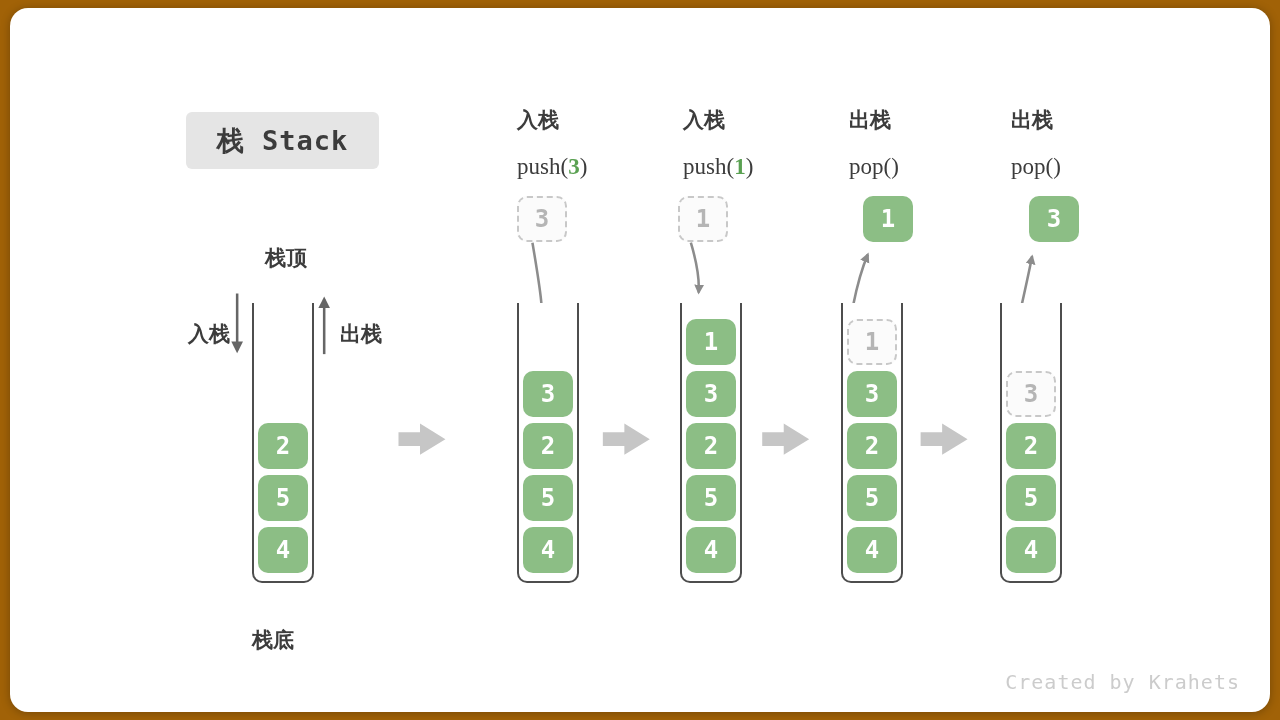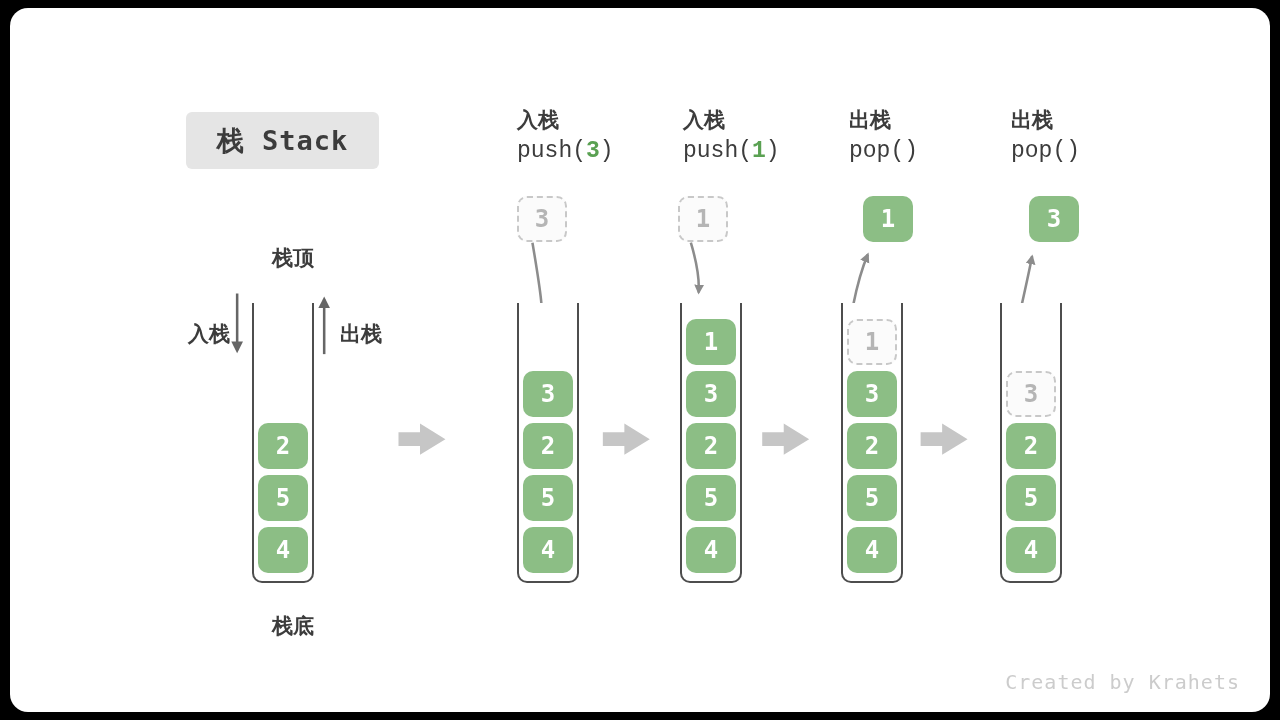--- a/index.html
+++ b/index.html
@@ -1,18 +1,18 @@
 <!DOCTYPE html>
 <html><head>
 <meta charset="utf-8">
 <style>
   html,body{margin:0;padding:0;background:#ffffff;}
   .canvas{
     position:relative;width:1280px;height:720px;overflow:hidden;
-    background:#000000;
+    background:#a16207;
     font-family:"Liberation Sans", sans-serif;
   }
   .card{
     position:absolute;left:10px;top:8px;right:10px;bottom:8px;
     background:#ffffff;border-radius:18px;
     box-shadow:0 1px 10px rgba(0,0,0,0.28);
   }
   .layer{position:absolute;inset:0;}
   .title-box{
     position:absolute;left:176px;top:104px;width:193px;height:57px;
@@ -20,22 +20,22 @@
     display:flex;align-items:center;justify-content:center;
   }
   .title-text{
     font-family:"DejaVu Sans Mono", monospace;
     font-size:27px;font-weight:bold;color:var(--text-dark,#3c3c3c);letter-spacing:1px;
   }
   .cn-label{
     position:absolute;font-size:21px;font-weight:bold;color:var(--text-dark,#3c3c3c);
     white-space:nowrap;
   }
-  .stack-top{left:242px;top:236px;width:62px;text-align:right;}
-  .stack-bottom{left:242px;top:604px;width:62px;text-align:right;}
+  .stack-top{left:255px;top:236px;width:62px;text-align:left;}
+  .stack-bottom{left:242px;top:618px;width:62px;text-align:left;}
   .push-side{left:178px;top:312px;}
   .pop-side{left:330px;top:312px;}
   .overlay{position:absolute;inset:0;width:100%;height:100%;pointer-events:none;}
   .stack-container{
     position:absolute;top:295px;width:62px;height:280px;box-sizing:border-box;
     border-left:2px solid var(--wall,#4d4d4d);
     border-right:2px solid var(--wall,#4d4d4d);
     border-bottom:2px solid var(--wall,#4d4d4d);
     border-radius:0 0 10px 10px;background:#ffffff;
   }
@@ -54,21 +54,21 @@
   }
   .float-solid{
     position:absolute;width:50px;height:46px;border-radius:10px;
     background:var(--green,#8cbe85);color:#ffffff;
     font-family:"DejaVu Sans Mono", monospace;font-size:24px;font-weight:bold;
     display:flex;align-items:center;justify-content:center;
   }
   .stage-header{position:absolute;top:98px;white-space:nowrap;}
   .h-title{font-size:21px;font-weight:bold;color:var(--text-dark,#3c3c3c);}
   .h-code{
-    margin-top:4px;font-family:Liberation Mono, monospace;
+    margin-top:20px;font-family:Liberation Serif, serif;
     font-size:23px;color:var(--text-dark,#3c3c3c);
   }
   .h-code .arg{color:var(--arg-green,#5aa152);font-weight:bold;}
   .watermark{
     position:absolute;right:30px;bottom:18px;
     font-family:"DejaVu Sans Mono", monospace;font-size:20px;
     color:var(--wm,#cccccc);letter-spacing:1px;
   }
 </style>
 </head>

